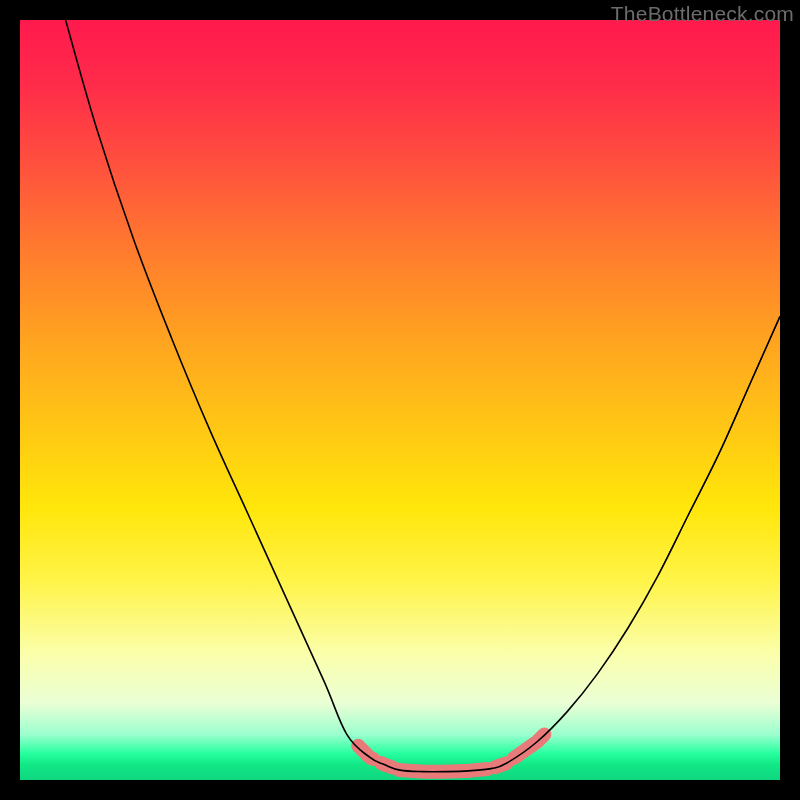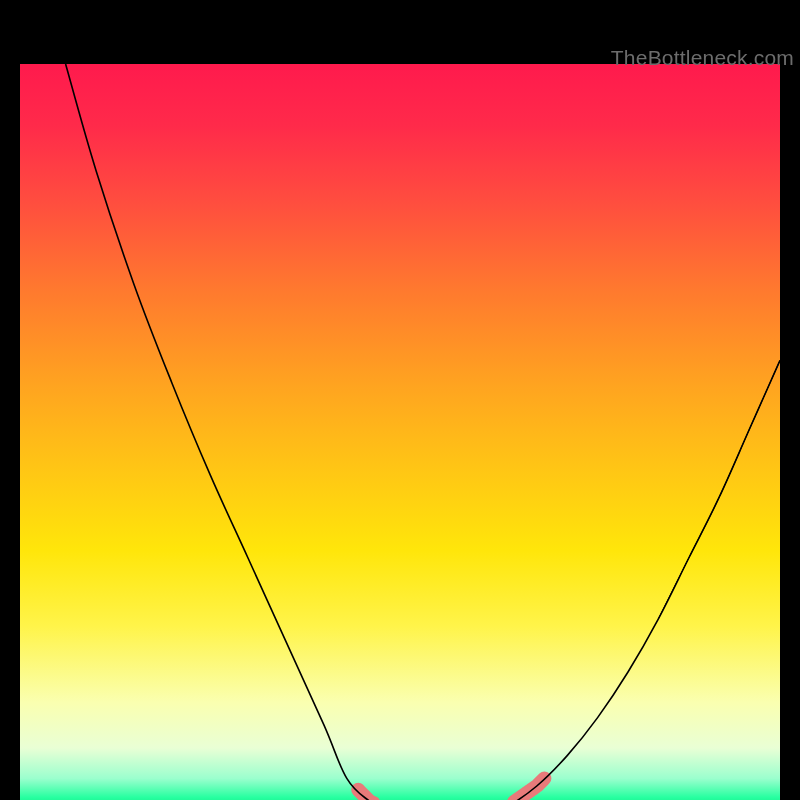--- a/index.html
+++ b/index.html
@@ -9,21 +9,20 @@
     height: 800px;
     overflow: hidden;
     background: #000;
     font-family: Arial, Helvetica, sans-serif;
   }
   .stage {
     position: relative;
     width: 800px;
     height: 676px;
     background: #000;
-    margin-top: 44px;
   }
   .plot {
     position: absolute;
     left: 20px;
     top: 20px;
     width: 760px;
     height: 760px;
     
     background: linear-gradient(to bottom,
       #ff1a4d 0%,

